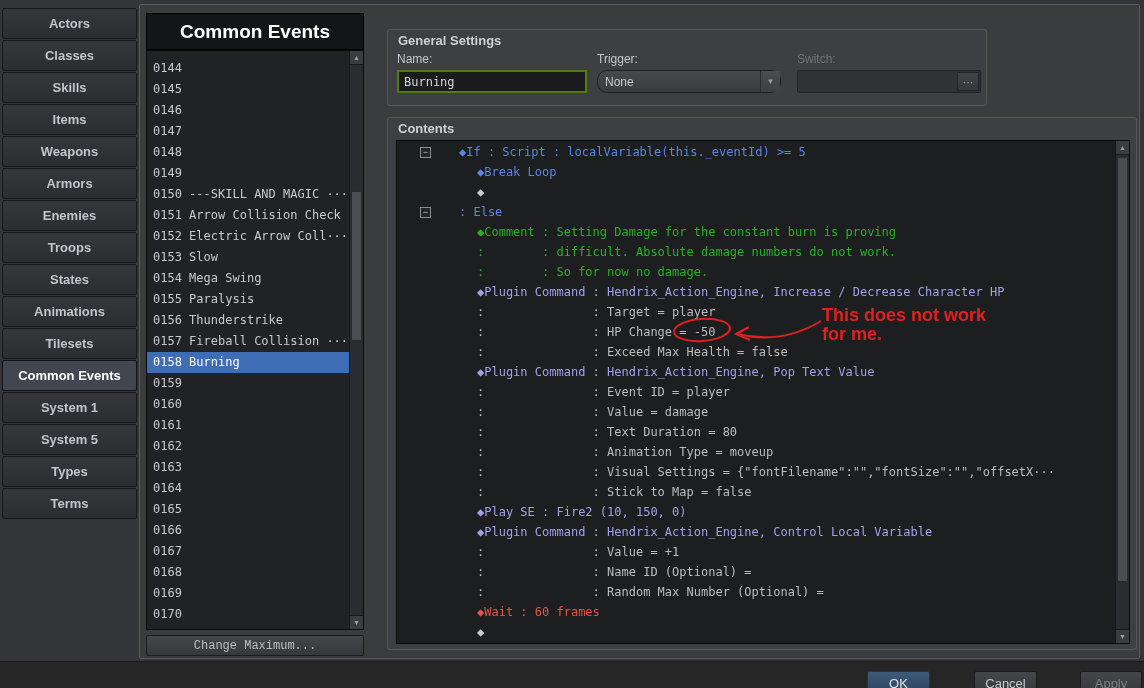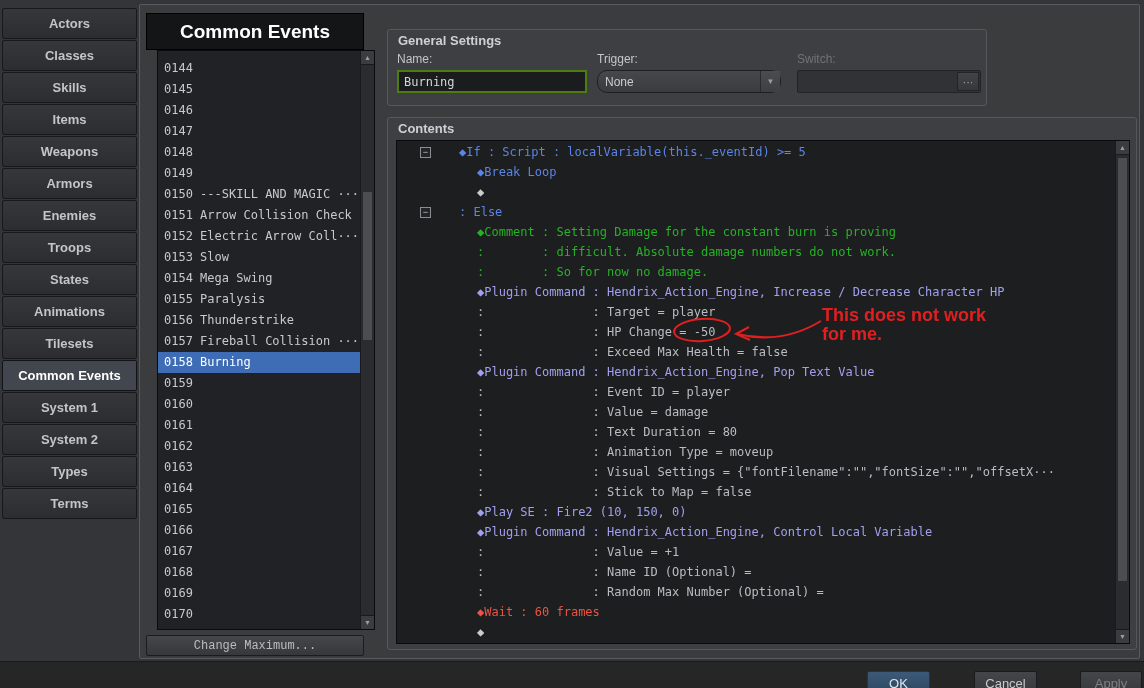--- a/index.html
+++ b/index.html
@@ -18,21 +18,21 @@
   .tab.selected { background:#42464e; color:#ffffff; border-color:#121318; }
 
   
   .panel { position:absolute; left:139px; top:4px; width:1001px; height:655px;
            background:#3b3c3e; border:1px solid #595a5e; border-radius:2px; }
 
   
   .ev-header { position:absolute; left:6px; top:8px; width:218px; height:37px;
                background:#141517; border:1px solid #000; color:#ffffff;
                font-size:19px; font-weight:bold; display:flex; align-items:center; justify-content:center; }
-  .ev-list { position:absolute; left:17px; top:45px; width:218px; height:580px;
+  .ev-list { position:absolute; left:6px; top:45px; width:218px; height:580px;
              background:#212225; border:1px solid #0b0b0d; overflow:hidden; }
   .ev-rows { position:absolute; left:0; top:0; right:14px; bottom:0; overflow:hidden; }
   .event-row { height:21px; line-height:21px; font-family:"DejaVu Sans Mono",monospace;
                font-size:12px; color:#c7cacd; padding-left:6px; white-space:pre; overflow:hidden; }
   .event-row:first-child { margin-top:-14px; }
   .sbar { position:absolute; right:0; top:0; bottom:0; width:14px; background:#2b2c2f; border-left:1px solid #191a1c; }
   .scroll-btn { position:absolute; left:0; width:13px; height:14px; background:#3b3c40; color:#9a9da1;
                 font-size:7px; display:flex; align-items:center; justify-content:center; }
   .scroll-btn.up { top:0; border-bottom:1px solid #1a1a1c; }
   .scroll-btn.down { bottom:0; border-top:1px solid #1a1a1c; }
@@ -103,21 +103,21 @@
         <div class="tab">Items</div>
         <div class="tab">Weapons</div>
         <div class="tab">Armors</div>
         <div class="tab">Enemies</div>
         <div class="tab">Troops</div>
         <div class="tab">States</div>
         <div class="tab">Animations</div>
         <div class="tab">Tilesets</div>
         <div class="tab selected">Common Events</div>
         <div class="tab">System 1</div>
-        <div class="tab">System 2</div>
+        <div class="tab">System 5</div>
         <div class="tab">Types</div>
         <div class="tab">Terms</div>
       </div>
 
     <div class="panel">
 
       <div class="ev-header">Common Events</div>
 
       <div class="ev-list">
         <div class="ev-rows">

